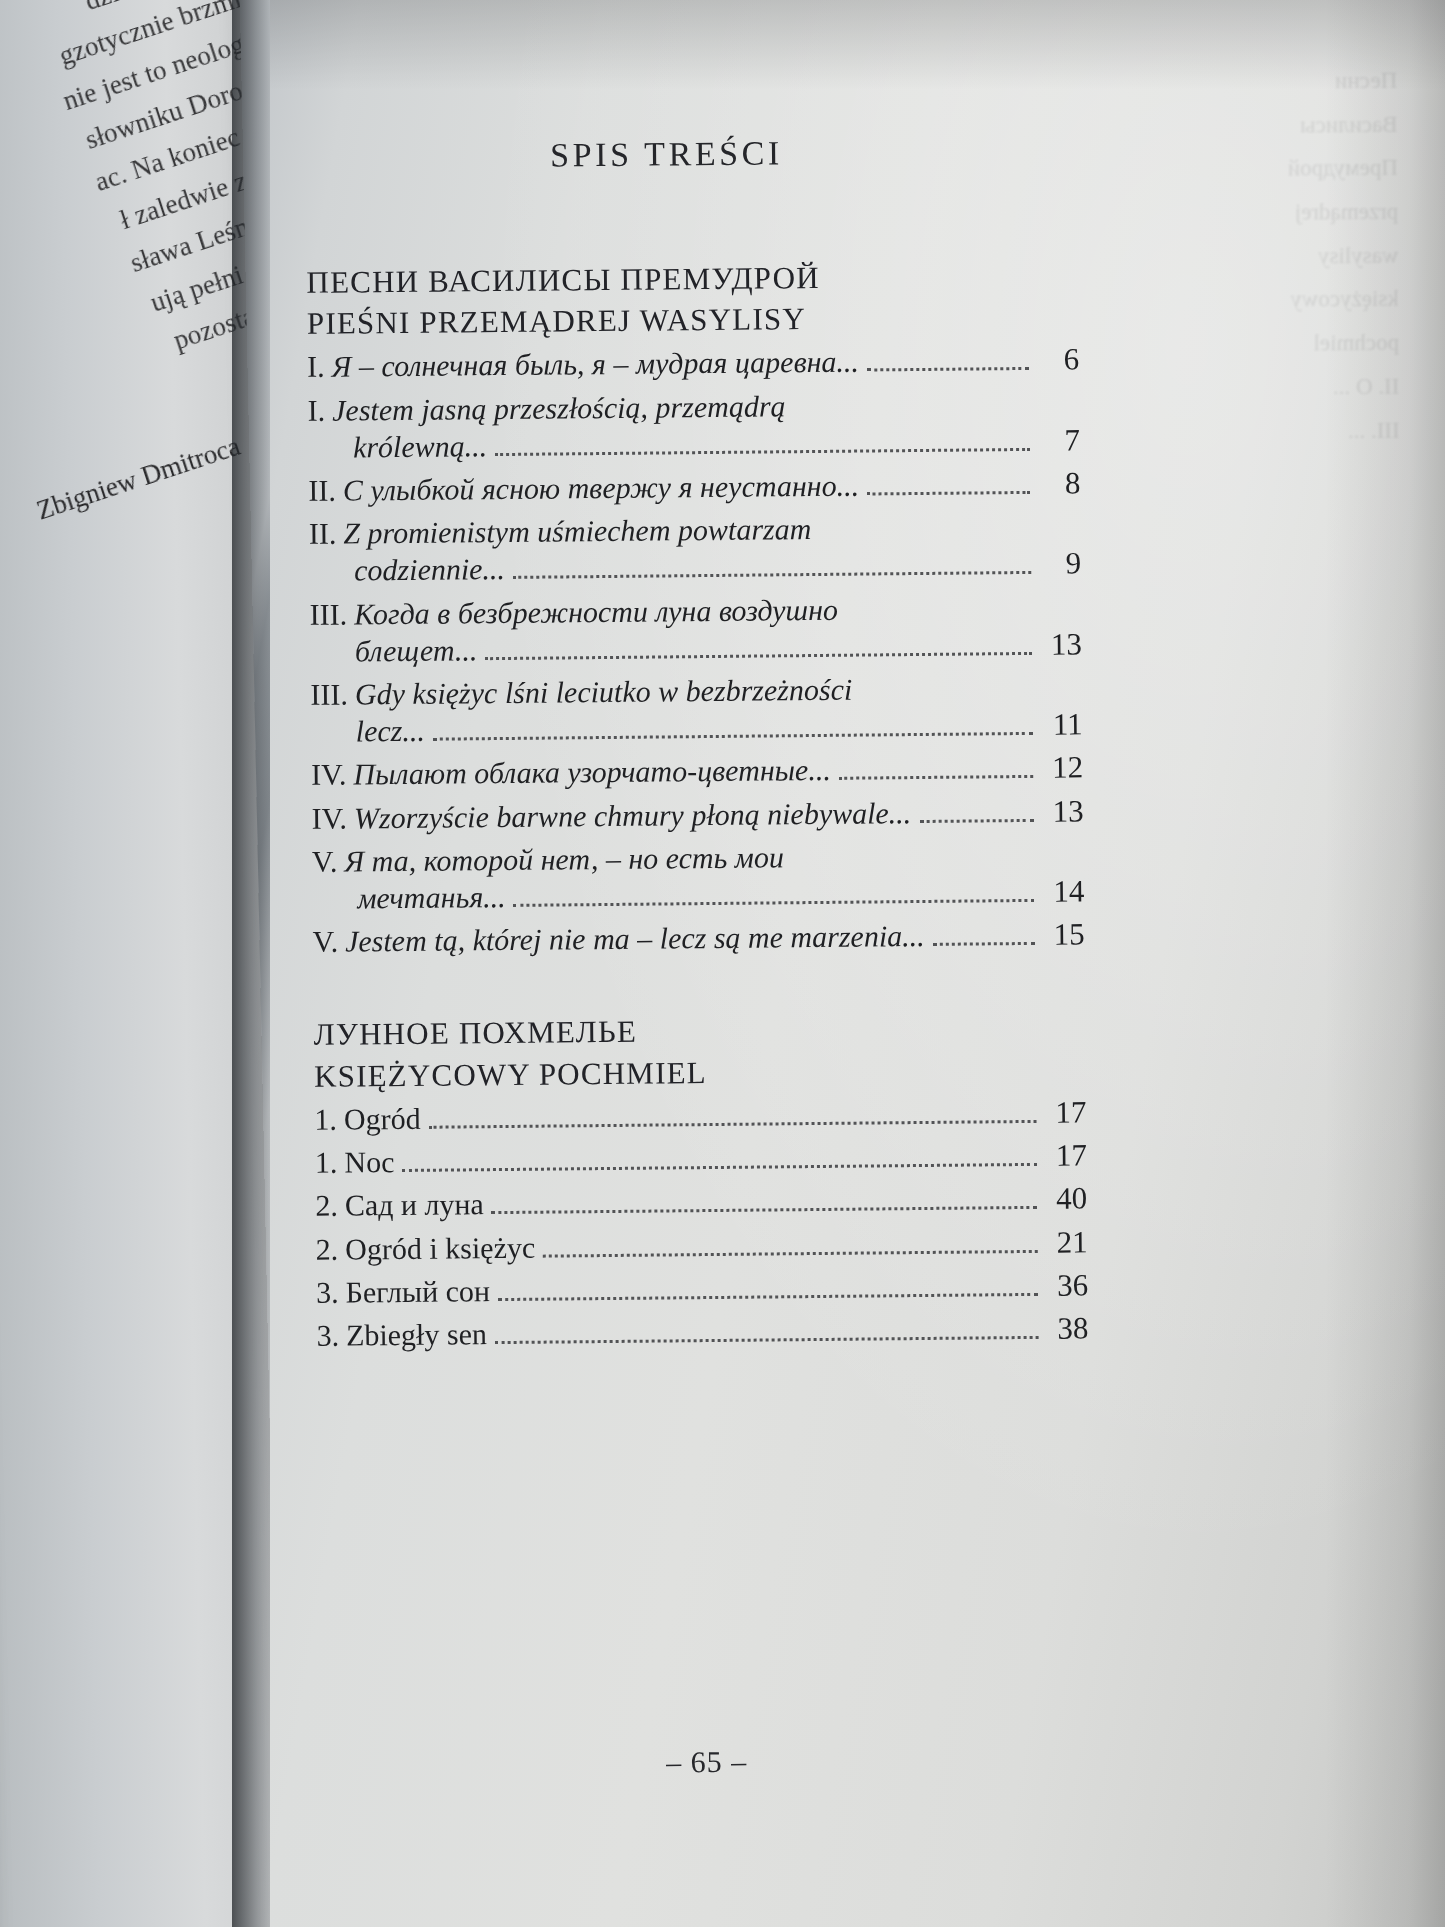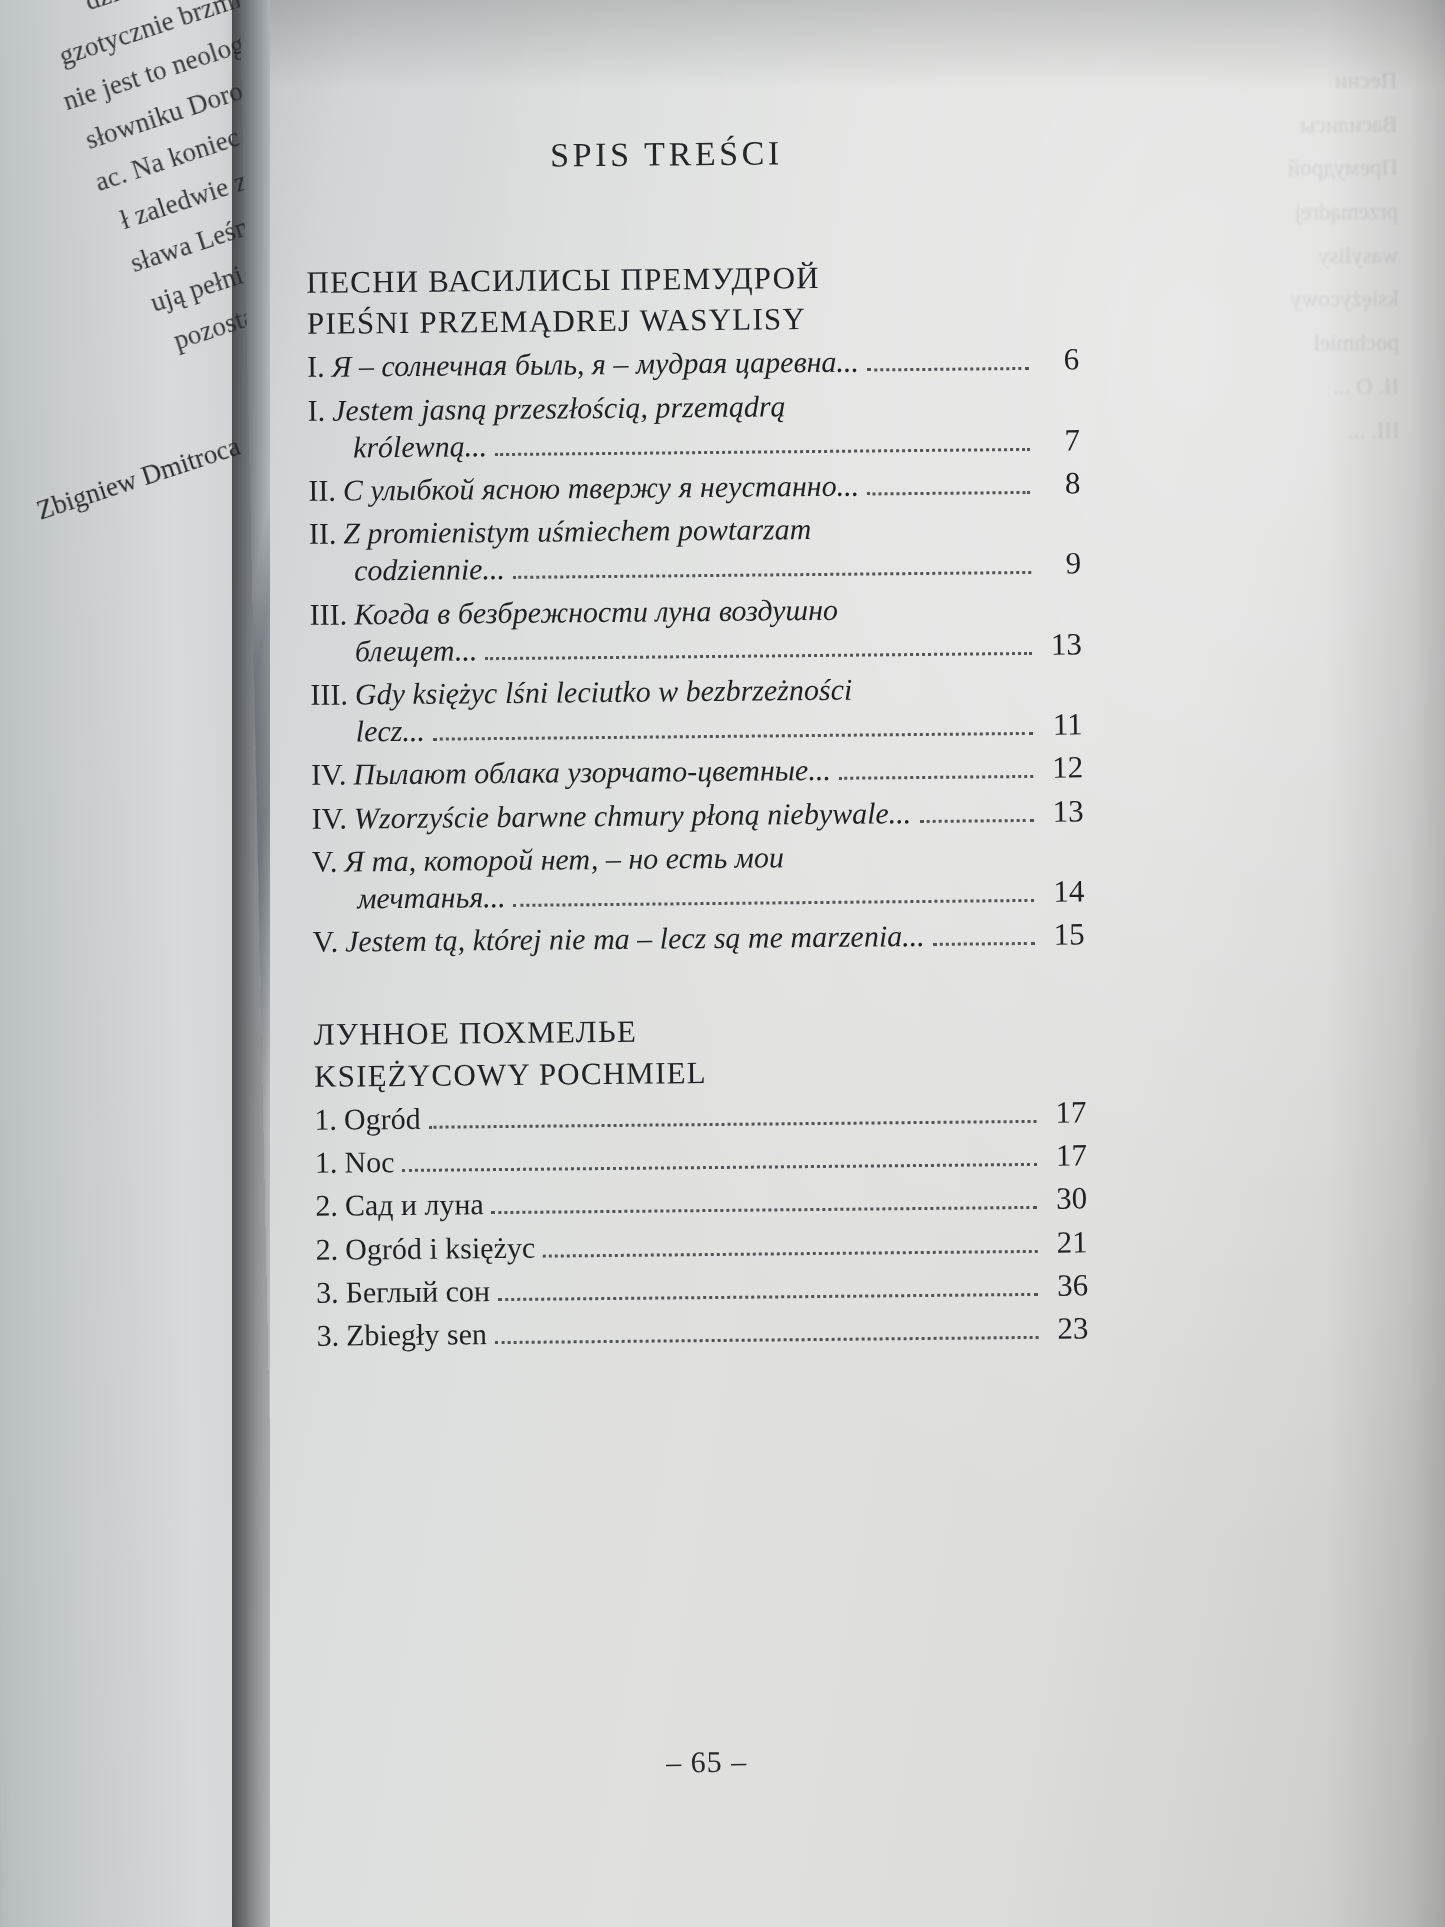--- a/index.html
+++ b/index.html
@@ -356,36 +356,36 @@
         <div class="entry plain">
           <span class="num">1.</span>
           <span class="label">Noc</span>
           <span class="dots"></span>
           <span class="page">17</span>
         </div>
         <div class="entry plain">
           <span class="num">2.</span>
           <span class="label">Сад и луна</span>
           <span class="dots"></span>
-          <span class="page">30</span>
+          <span class="page">40</span>
         </div>
         <div class="entry plain">
           <span class="num">2.</span>
           <span class="label">Ogród i księżyc</span>
           <span class="dots"></span>
           <span class="page">21</span>
         </div>
         <div class="entry plain">
           <span class="num">3.</span>
           <span class="label">Беглый сон</span>
           <span class="dots"></span>
           <span class="page">36</span>
         </div>
         <div class="entry plain">
           <span class="num">3.</span>
           <span class="label">Zbiegły sen</span>
           <span class="dots"></span>
-          <span class="page">23</span>
+          <span class="page">38</span>
         </div>
       </div>
     <div class="folio">– 65 –</div>
   </div>
 </div>
 
 </body></html>

